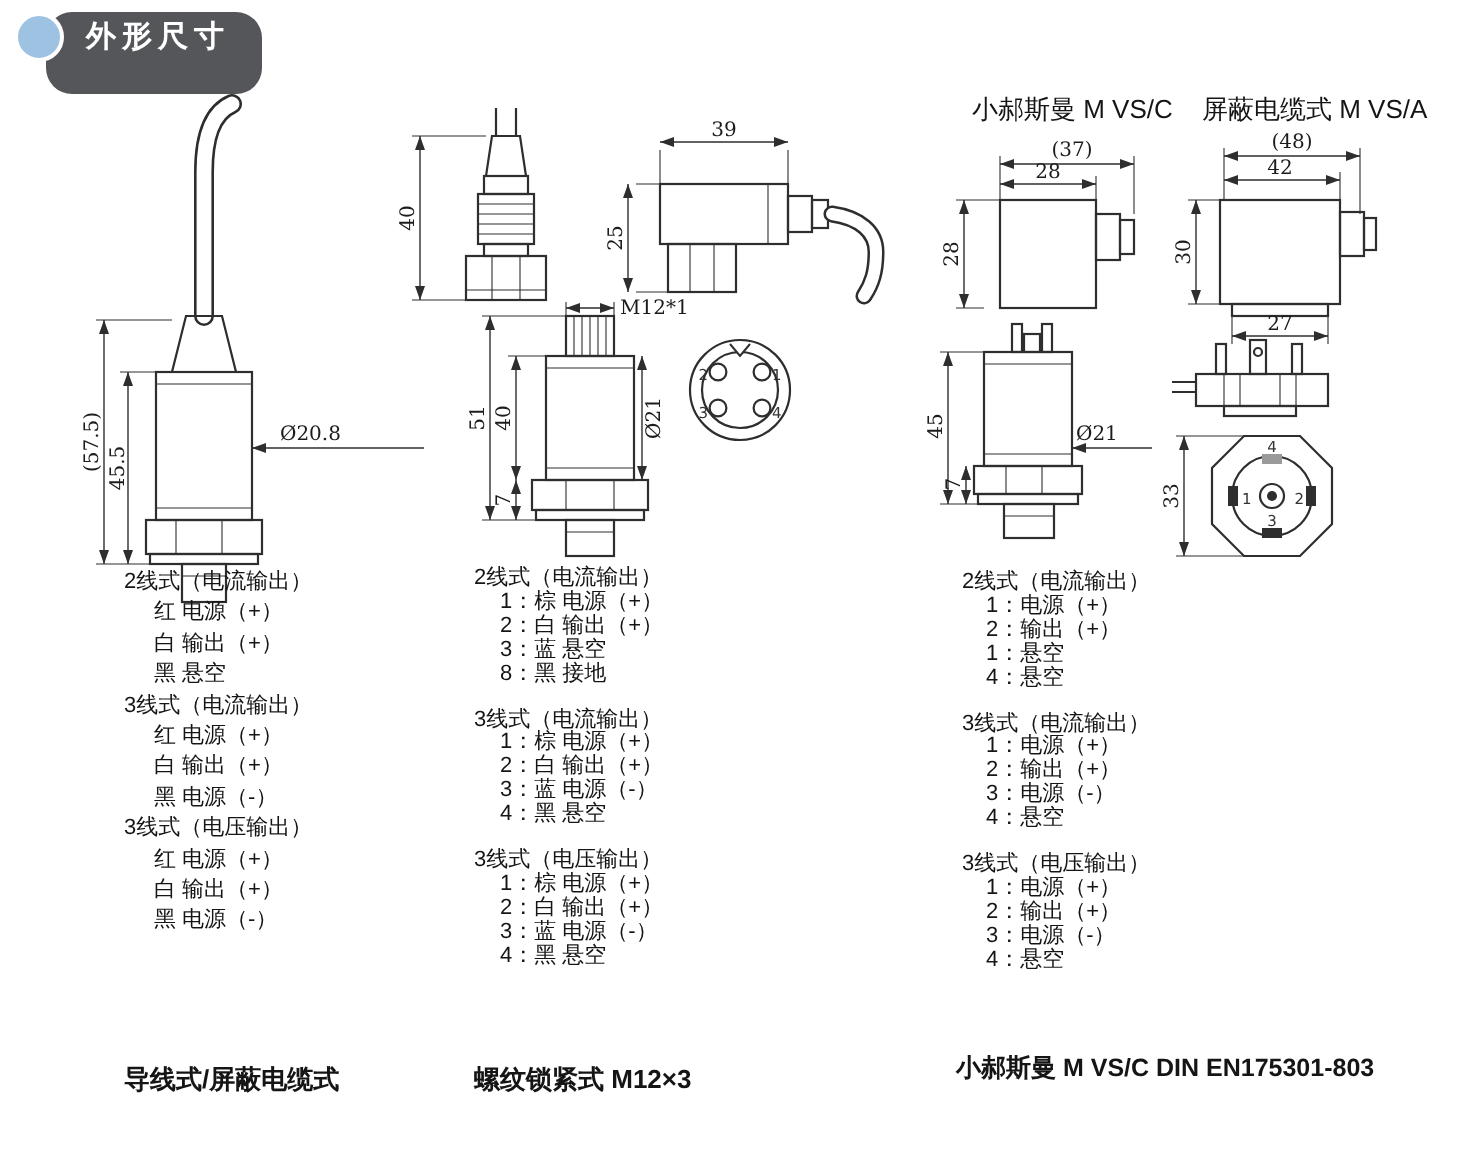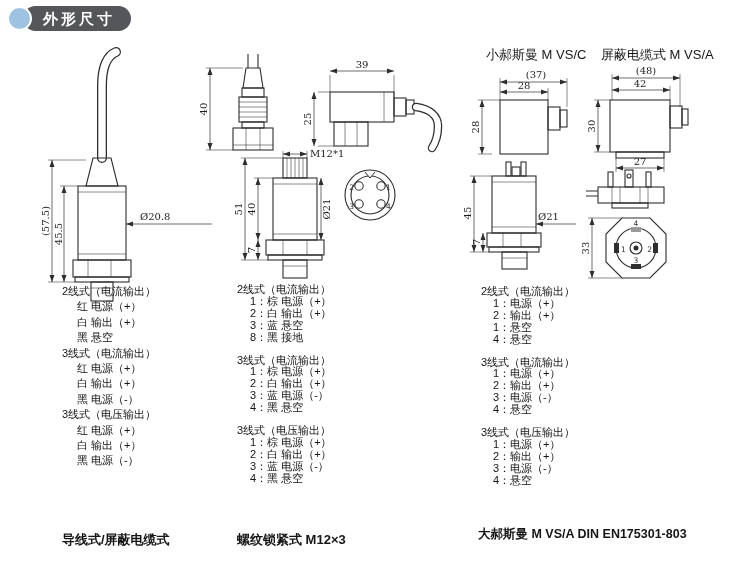--- a/index.html
+++ b/index.html
@@ -14,21 +14,21 @@
   .ext{fill:none;stroke:#2e2e2e;stroke-width:.55}
   .dimtxt{font:10px "DejaVu Serif","Liberation Serif",serif;fill:#1c1c1c}
   .pintxt{font:7.5px "DejaVu Sans",sans-serif;fill:#333}
   .cableO{fill:none;stroke:#2e2e2e;stroke-width:10;stroke-linecap:round}
   .cableI{fill:none;stroke:#fff;stroke-width:7.4;stroke-linecap:round}
   .cableO2{fill:none;stroke:#2e2e2e;stroke-width:8.5;stroke-linecap:round}
   .cableI2{fill:none;stroke:#fff;stroke-width:6;stroke-linecap:round}
   
   .accent-dot{left:7px;top:6px;width:25px;height:25px;border-radius:50%;
       background:#9dc2e2;border:2px solid #fff;z-index:2}
-  .pill{left:23px;top:6px;height:25px;line-height:25px;background:#55565a;
+  .pill{left:23px;top:6px;height:41px;line-height:25px;background:#55565a;
       border-radius:13px;color:#fff;font-size:15px;font-weight:bold;
       letter-spacing:3px;padding:0 16px 0 20px;z-index:1}
   
   .htitle{font-size:13px;font-weight:normal;white-space:nowrap}
   
   .wiring{position:absolute;font-size:11px;white-space:nowrap}
   .wsec div{line-height:15.4px}
   .c45 .wsec div{line-height:11.9px}
   .c45 .wsec{margin-bottom:11px}
   #col-cable .wline{padding-left:15px}
@@ -296,14 +296,14 @@
     <div class="wline">1：电源（+）</div>
     <div class="wline">2：输出（+）</div>
     <div class="wline">3：电源（-）</div>
     <div class="wline">4：悬空</div>
   </div>
 </div>
 
 <div class="caption" style="left:62px;top:531px">导线式/屏蔽电缆式</div>
 <div class="caption" style="left:237px;top:531px">螺纹锁紧式 M12×3</div>
 <div class="caption2" style="left:478px;top:525px">
-  <div>大郝斯曼 M VS/A DIN EN175301-803</div>
+  <div>小郝斯曼 M VS/C DIN EN175301-803</div>
 </div>
 
 </body></html>

